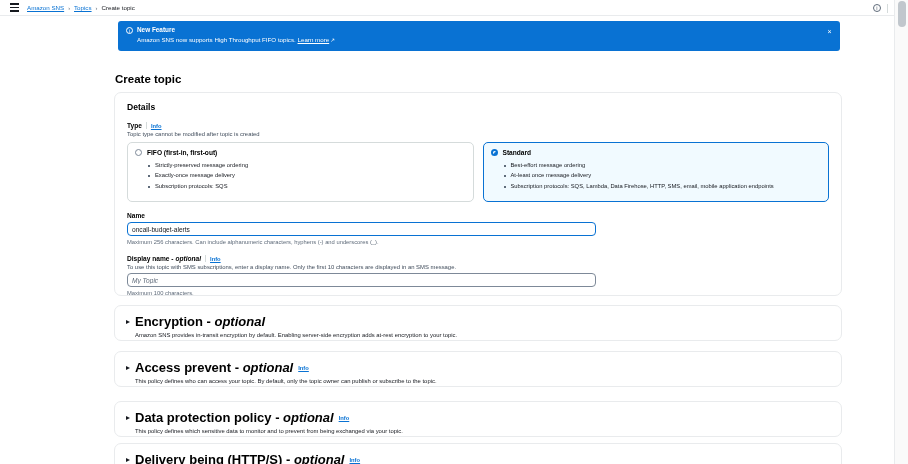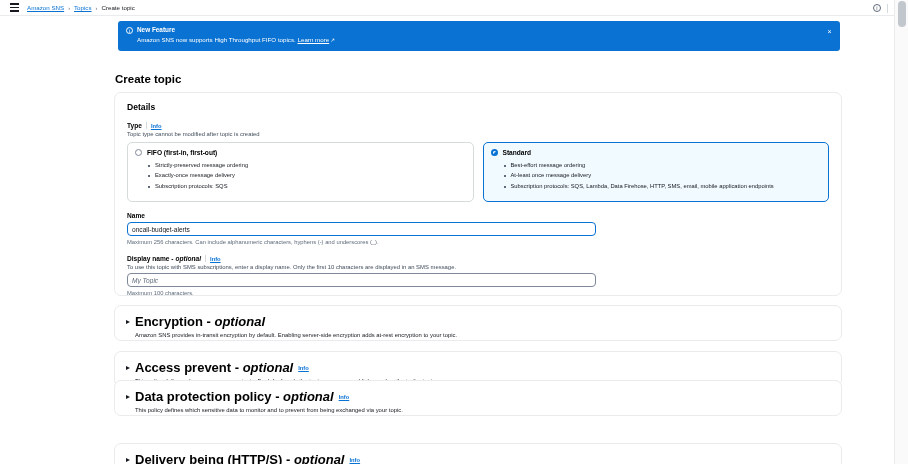--- a/index.html
+++ b/index.html
@@ -251,21 +251,21 @@
 
     <div class="card card-exp" style="top:335px">
       <div class="exp-head">
         <span class="caret"></span>
         <span class="exp-title"><span>Access prevent - </span><span class="exp-opt">optional</span></span>
         <span class="info-link">Info</span>
       </div>
       <div class="exp-desc">This policy defines who can access your topic. By default, only the topic owner can publish or subscribe to the topic.</div>
     </div>
 
-    <div class="card card-exp" style="top:364px">
+    <div class="card card-exp" style="top:385px">
       <div class="exp-head">
         <span class="caret"></span>
         <span class="exp-title"><span>Data protection policy - </span><span class="exp-opt">optional</span></span>
         <span class="info-link">Info</span>
       </div>
       <div class="exp-desc">This policy defines which sensitive data to monitor and to prevent from being exchanged via your topic.</div>
     </div>
 
     <div class="card card-exp" style="top:427px">
       <div class="exp-head">

